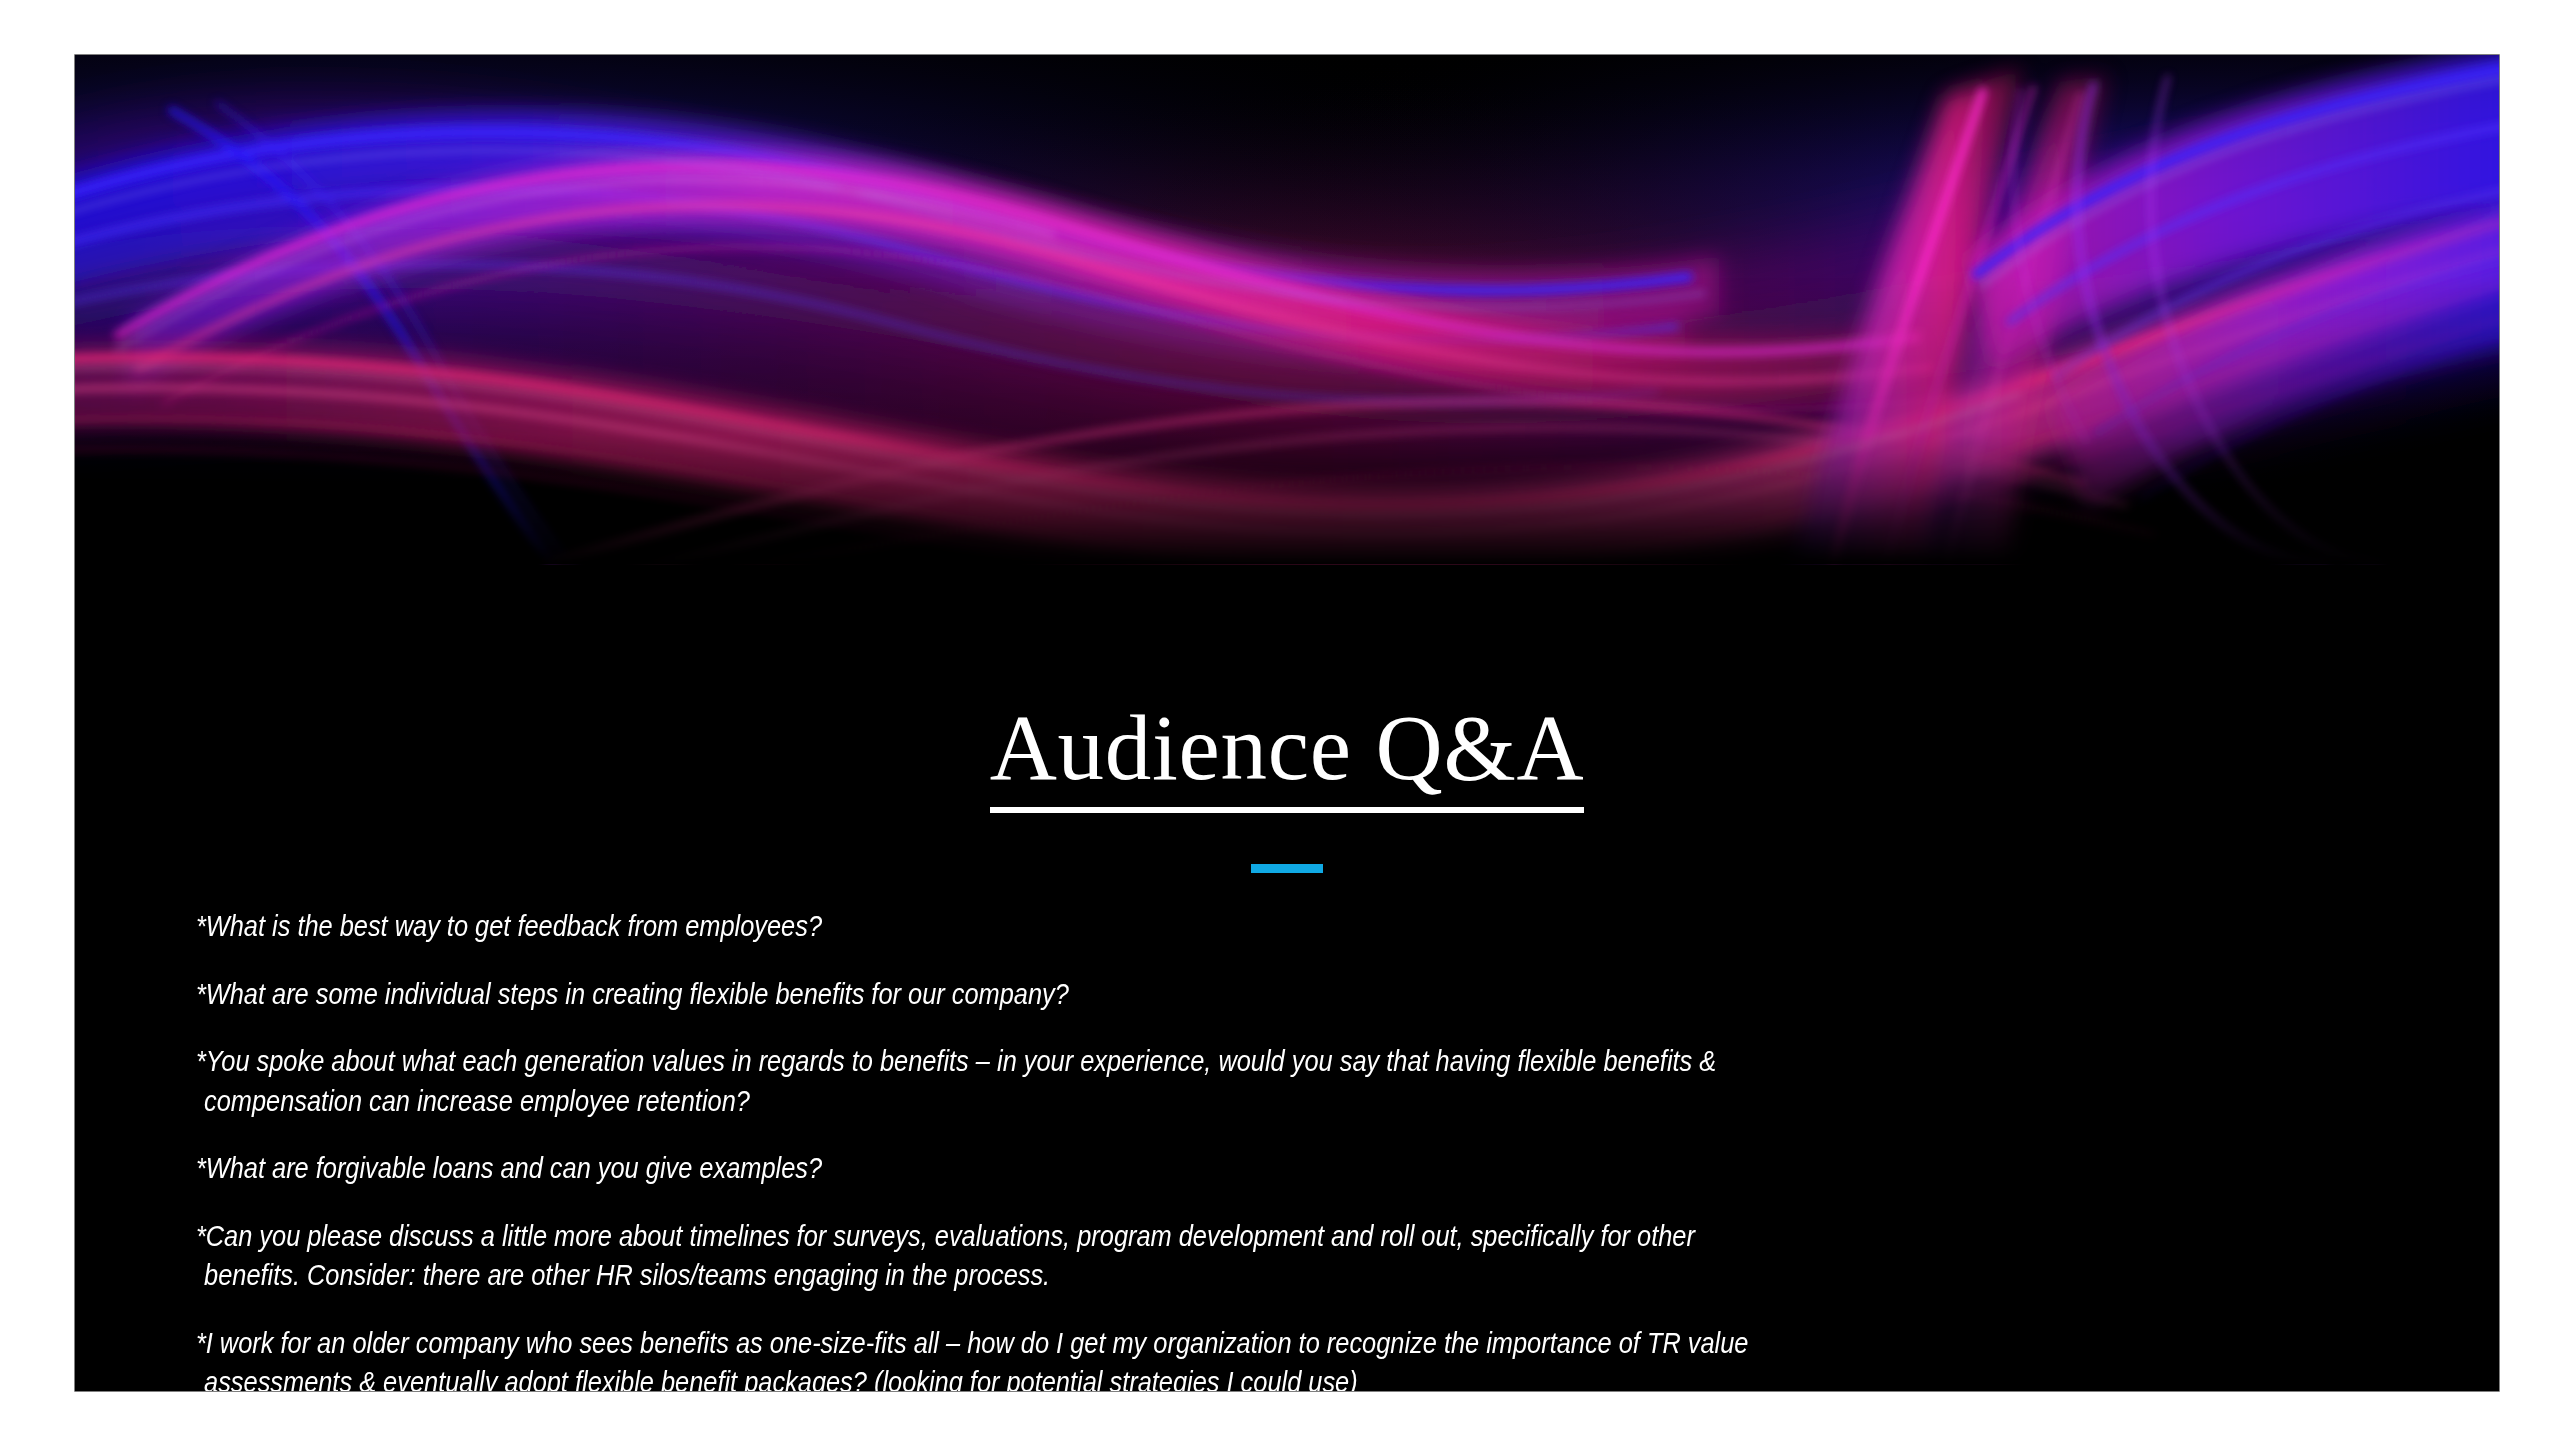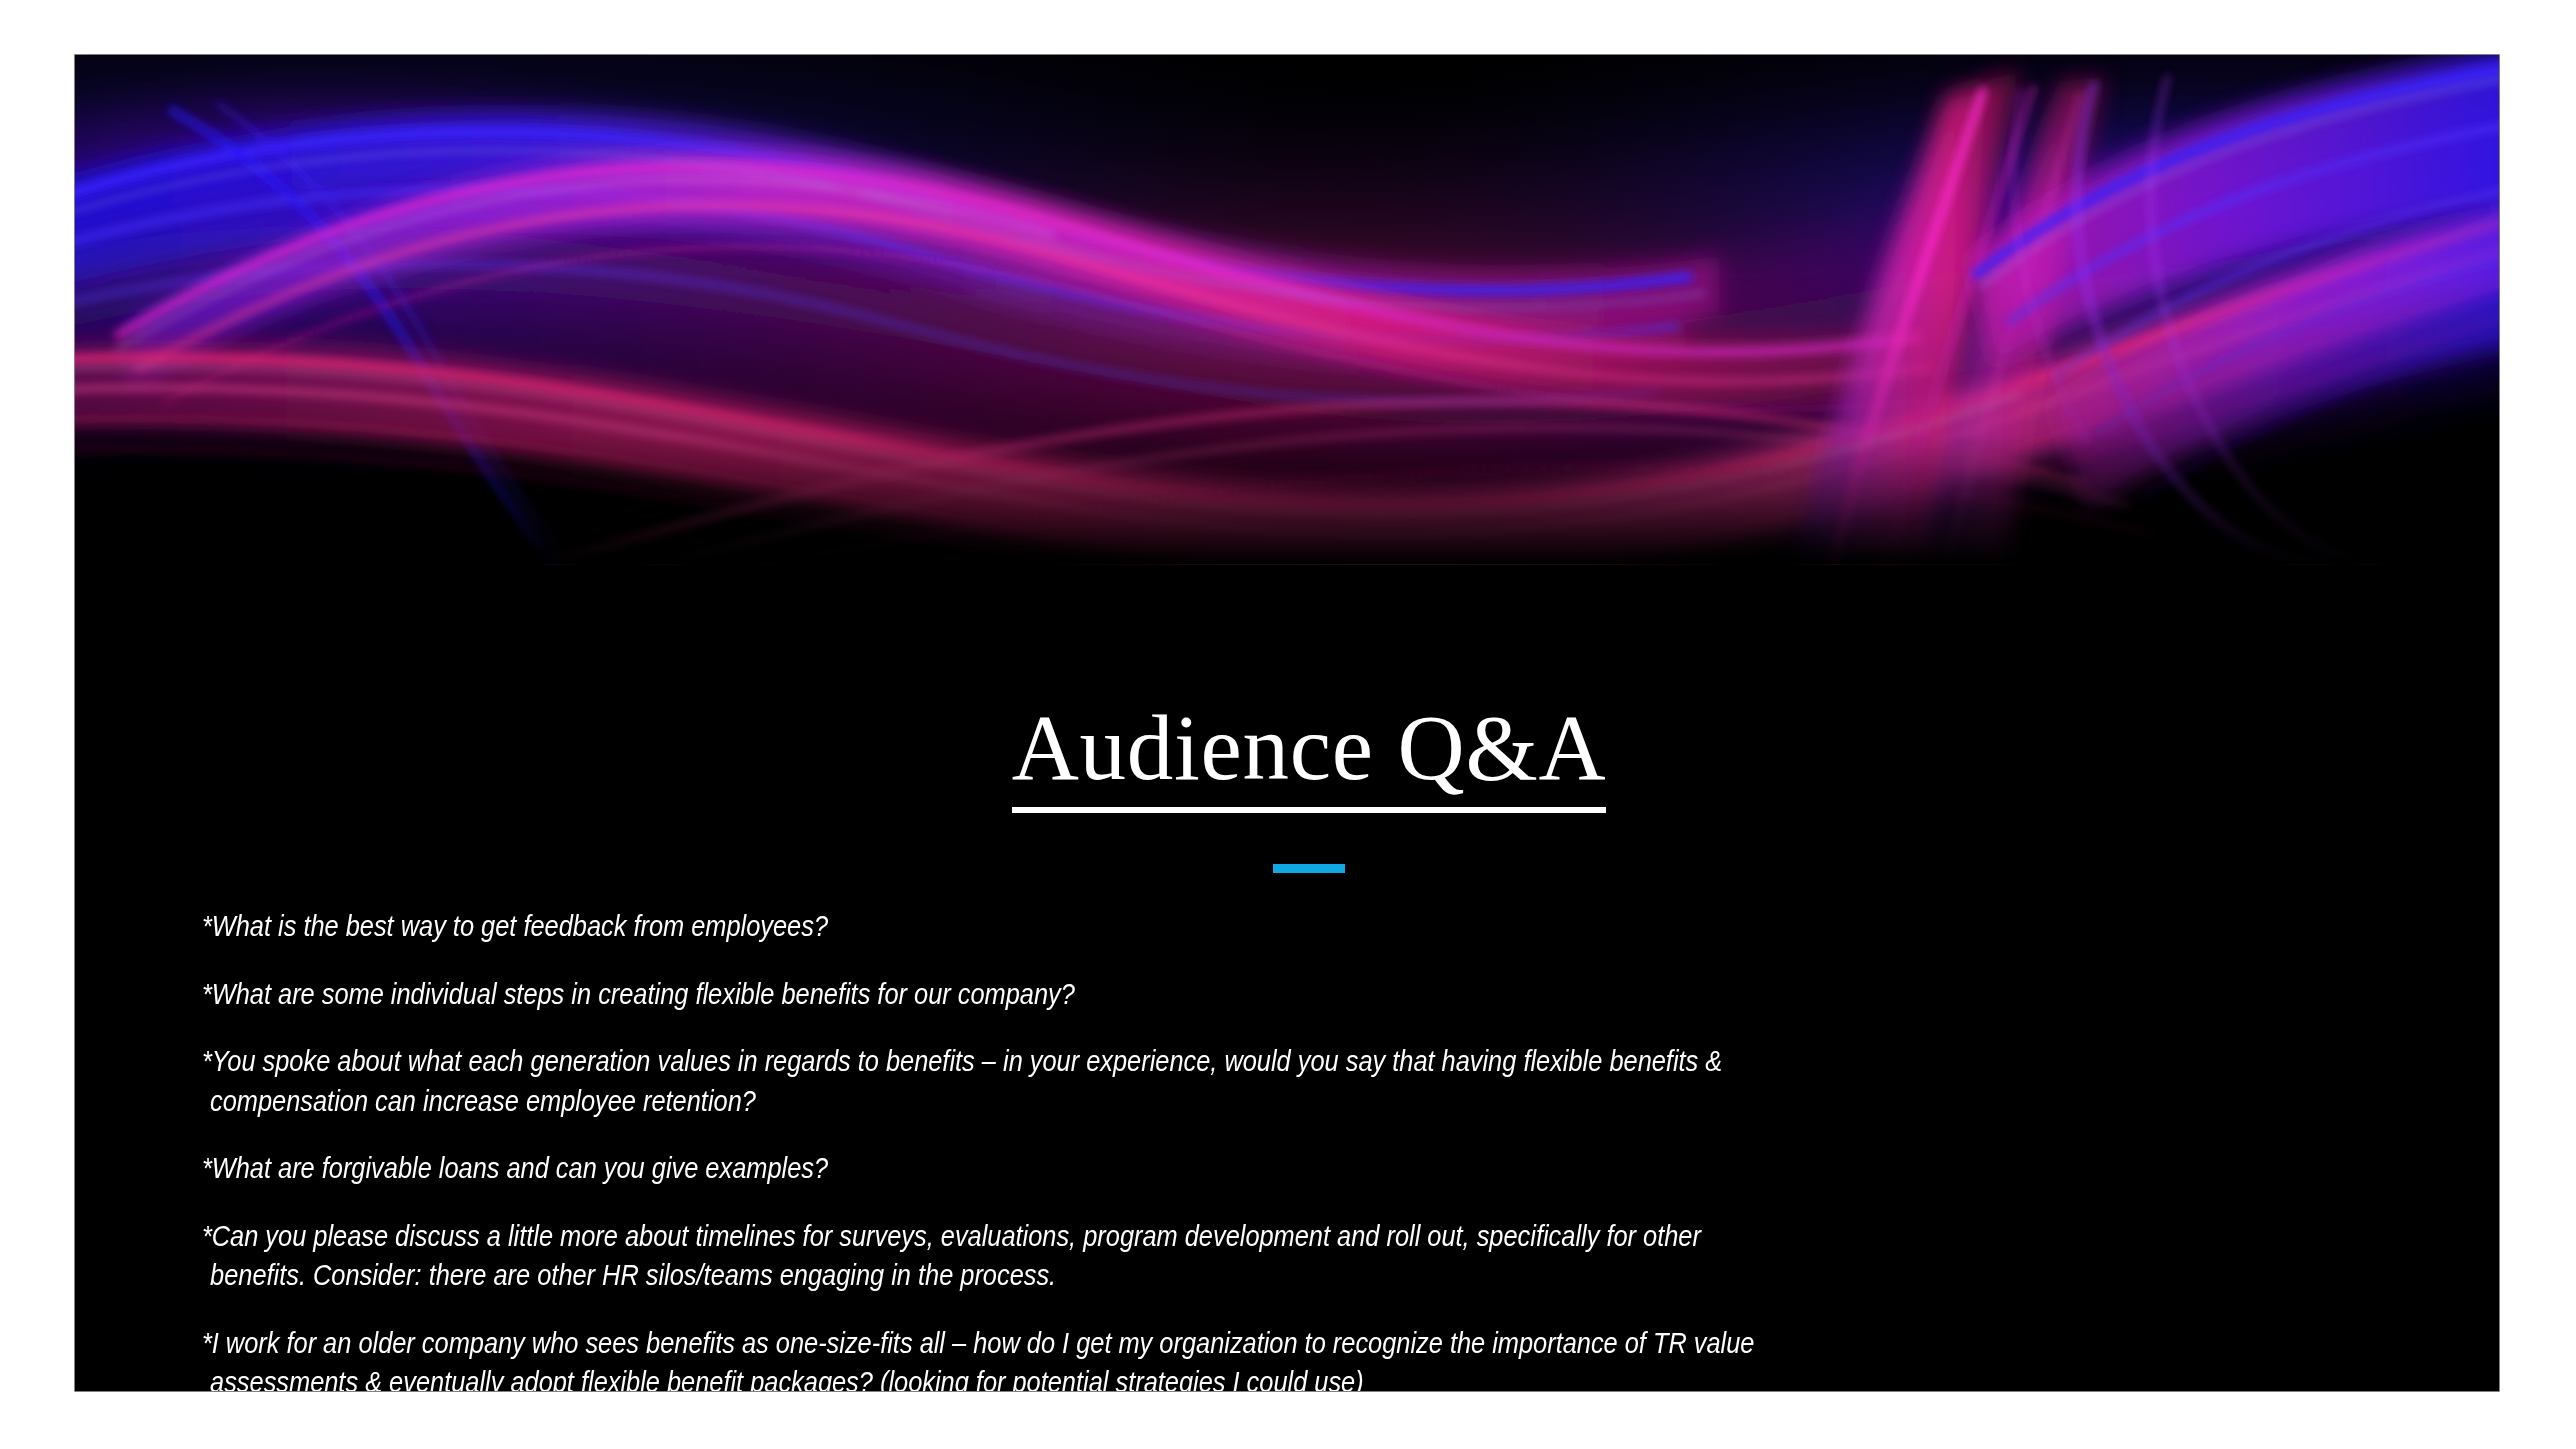--- a/index.html
+++ b/index.html
@@ -43,21 +43,20 @@
   }
   #banner svg { display: block; width: 2424px; height: 510px; }
 
   
   #title-block {
     position: absolute;
     left: 0;
     top: 644px;
     width: 2424px;
     text-align: center;
-    padding-left: 22px;
   }
   #slide-title {
     display: inline-block;
     font-family: "Liberation Serif", serif;
     font-weight: 400;
     font-size: 93px;
     line-height: 1.06;
     color: #ffffff;
     letter-spacing: 0.7px;
     padding-bottom: 9.4px;
@@ -67,21 +66,21 @@
   #accent-bar {
     width: 72px;
     height: 9.4px;
     background: #10a9e4;
     margin: 51px auto 0 auto;
   }
 
   
   #bullets {
     position: absolute;
-    left: 128px;
+    left: 122px;
     top: 851px;
     width: 2214px;
   }
   .bullet {
     color: #ffffff;
     font-family: "Liberation Sans", sans-serif;
     font-style: italic;
     font-weight: 400;
     font-size: 29.5px;
     line-height: 1.34;

